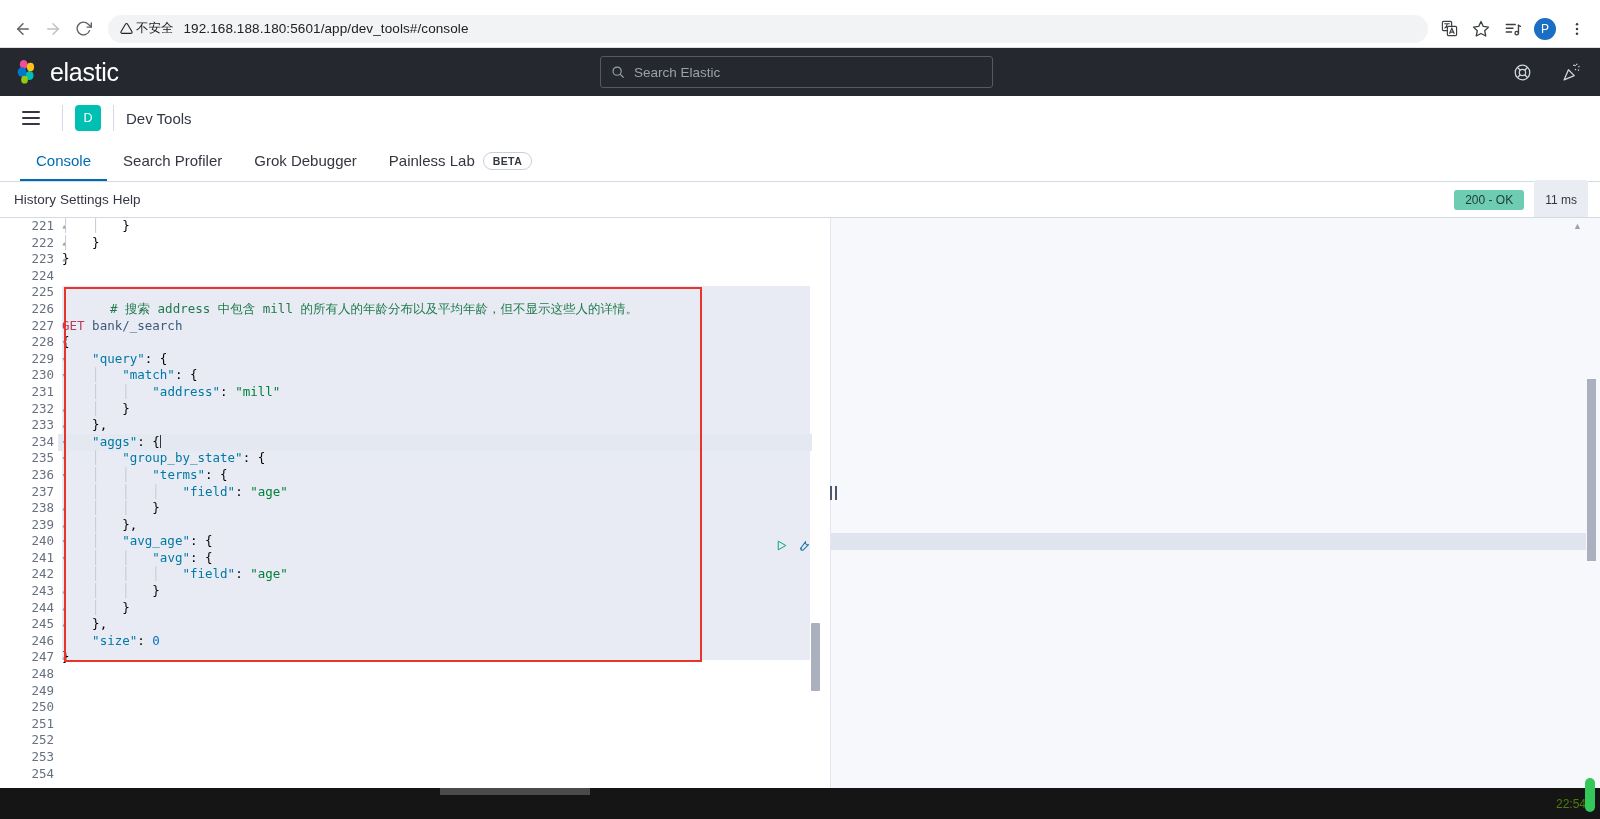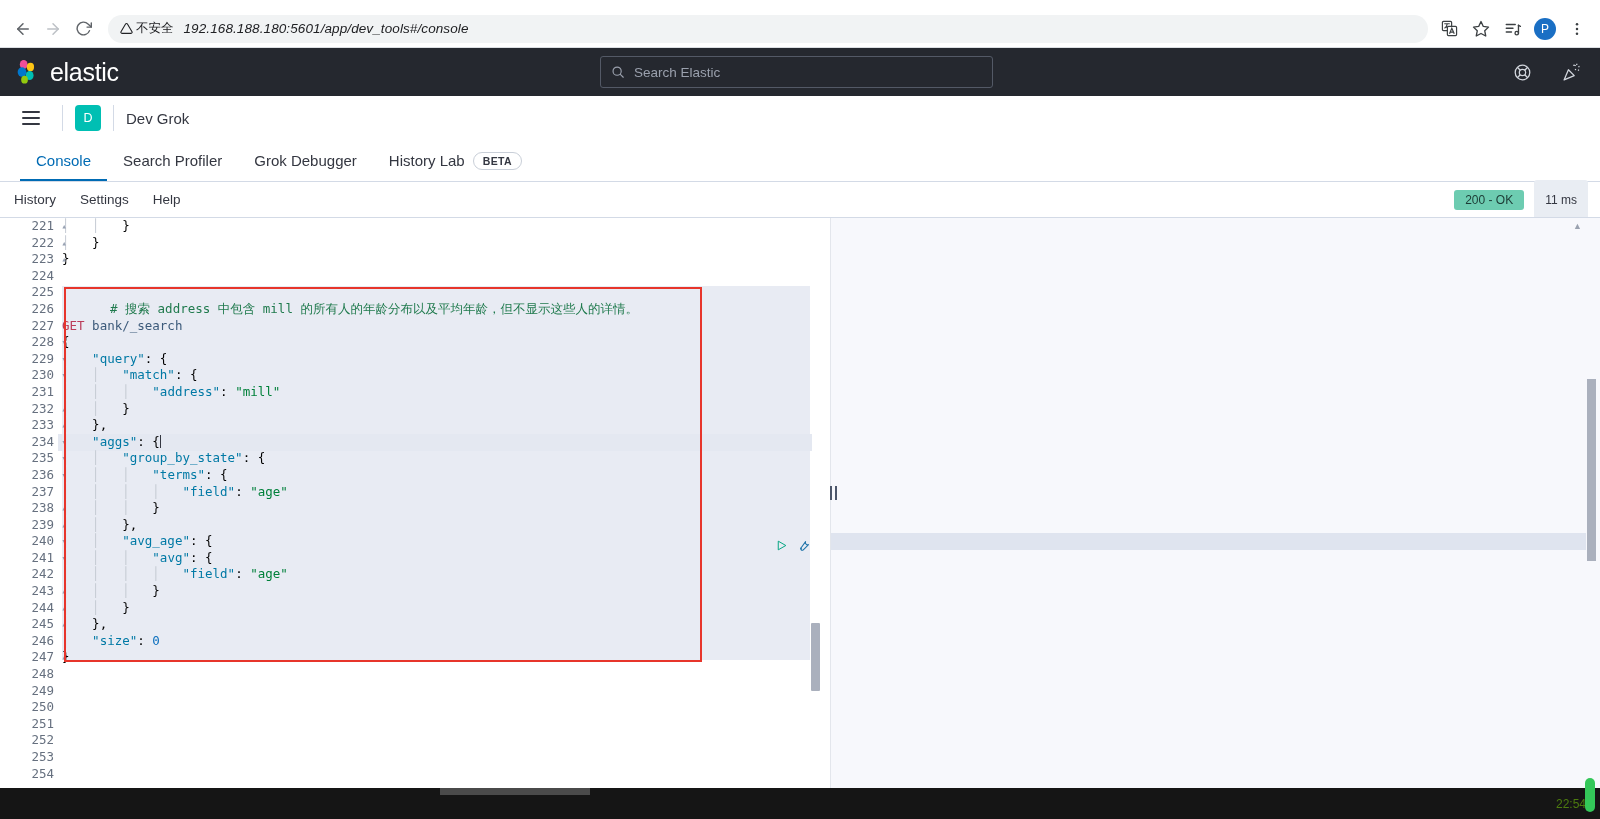--- a/index.html
+++ b/index.html
@@ -12,21 +12,21 @@
   .nav-btn{ width:30px; height:30px; display:flex; align-items:center;
     justify-content:center; color:#5f6368; border-radius:50%; flex:0 0 auto; }
   .nav-btn.disabled{ color:#bdc1c6; }
   .nav-btn svg{ display:block; }
   .omnibox{ flex:1; height:28px; margin:0 6px 0 10px; background:#f1f3f4;
     border-radius:14px; display:flex; align-items:center; padding:0 12px;
     font-size:13.5px; color:#202124; overflow:hidden; white-space:nowrap; }
   .not-secure{ display:flex; align-items:center; gap:3px; margin-right:10px;
     color:#202124; font-size:12.5px; flex:0 0 auto; }
   .not-secure .warn-tri{ display:block; }
-  .url-text{ font-size:13.5px; color:#202124; letter-spacing:.1px;font-style:italic; }
+  .url-text{ font-size:13.5px; color:#202124; letter-spacing:.1px; }
   .browser-right{ display:flex; align-items:center; gap:2px; flex:0 0 auto; }
   .br-icon{ width:30px; height:30px; display:flex; align-items:center;
     justify-content:center; color:#3c4043; }
   .avatar-p{ width:22px; height:22px; border-radius:50%; background:#1a6fc4;
     color:#fff; font-size:12px; display:flex; align-items:center;
     justify-content:center; font-weight:500; }
 
   
   .elastic-header{ height:48px; background:#25282f; display:flex;
     align-items:center; position:relative; }
@@ -60,21 +60,21 @@
   .tab{ height:41px; display:flex; align-items:center; gap:8px;
     padding:0 16px; font-size:15px; color:#343741; position:relative; }
   .tab.active{ color:#006bb4; }
   .tab.active:after{ content:""; position:absolute; left:0; right:0; bottom:0;
     height:2px; background:#006bb4; }
   .beta{ border:1px solid #c9cfd8; border-radius:10px; font-size:10.5px;
     font-weight:bold; color:#343741; padding:2px 9px; letter-spacing:.4px; }
 
   
   .sub-bar{ height:35px; background:#fff; display:flex; align-items:center;
-    padding-left:14px; gap:24px; position:relative; }
+    padding-left:14px; gap:4px; position:relative; }
   .sub-link{ font-size:13.5px; color:#343741; }
   .status-wrap{ position:absolute; right:12px; display:flex; align-items:center;
     gap:10px; }
   .status-ok{ background:#6dccb1; color:#1c3b35; font-size:12px;
     padding:3px 11px; border-radius:3px; font-weight:500; }
   .status-ms{ background:#e9edf3; color:#343741; font-size:12px;
     padding:13px 11px; border-radius:3px; }
 
   
   .split{ display:flex; height:571px; background:#0c4a6e;
@@ -250,35 +250,35 @@
 
 <div class="app-bar">
   <div class="hamburger">
     <span></span>
       <span></span>
       <span></span>
   </div>
   <div class="vdiv"></div>
   <div class="d-badge">D</div>
   <div class="vdiv"></div>
-  <div class="app-title">Dev Grok</div>
+  <div class="app-title">Dev Tools</div>
 </div>
 
 <div class="tab-bar">
   <div class="tab active">
     <span>Console</span>
   </div>
   <div class="tab">
     <span>Search Profiler</span>
   </div>
   <div class="tab">
     <span>Grok Debugger</span>
   </div>
   <div class="tab">
-    <span>History Lab</span>
+    <span>Painless Lab</span>
     <span class="beta">BETA</span>
   </div>
 </div>
 
 <div class="sub-bar">
   <span class="sub-link">History</span>
   <span class="sub-link">Settings</span>
   <span class="sub-link">Help</span>
   <div class="status-wrap">
     <span class="status-ok">200 - OK</span>

